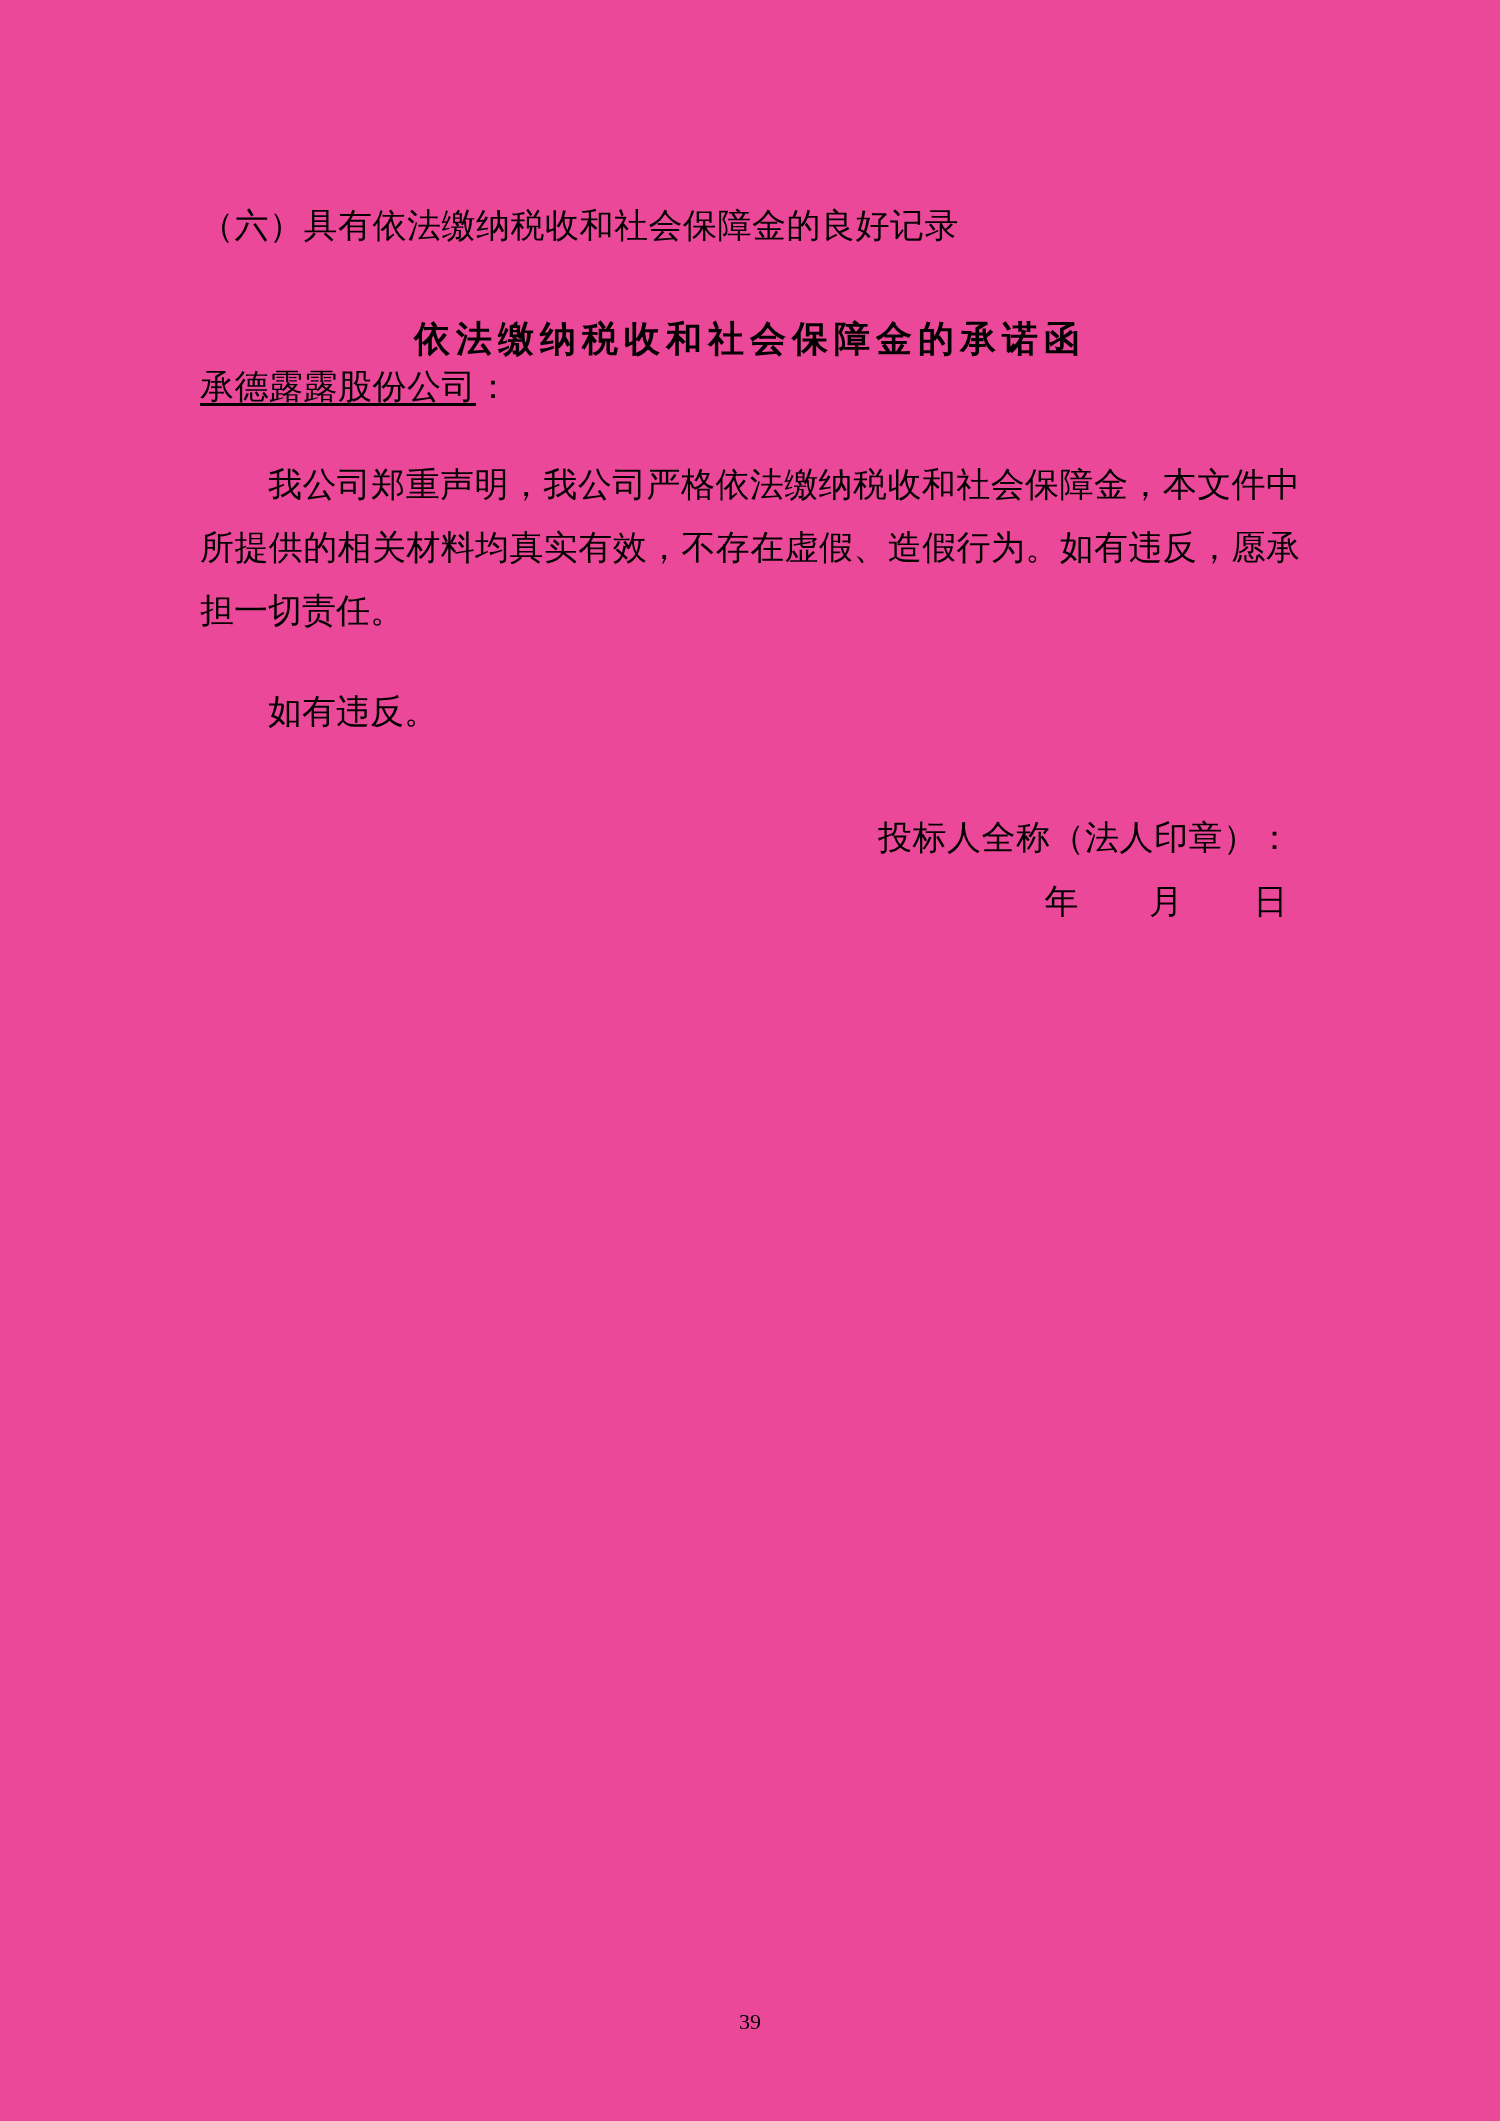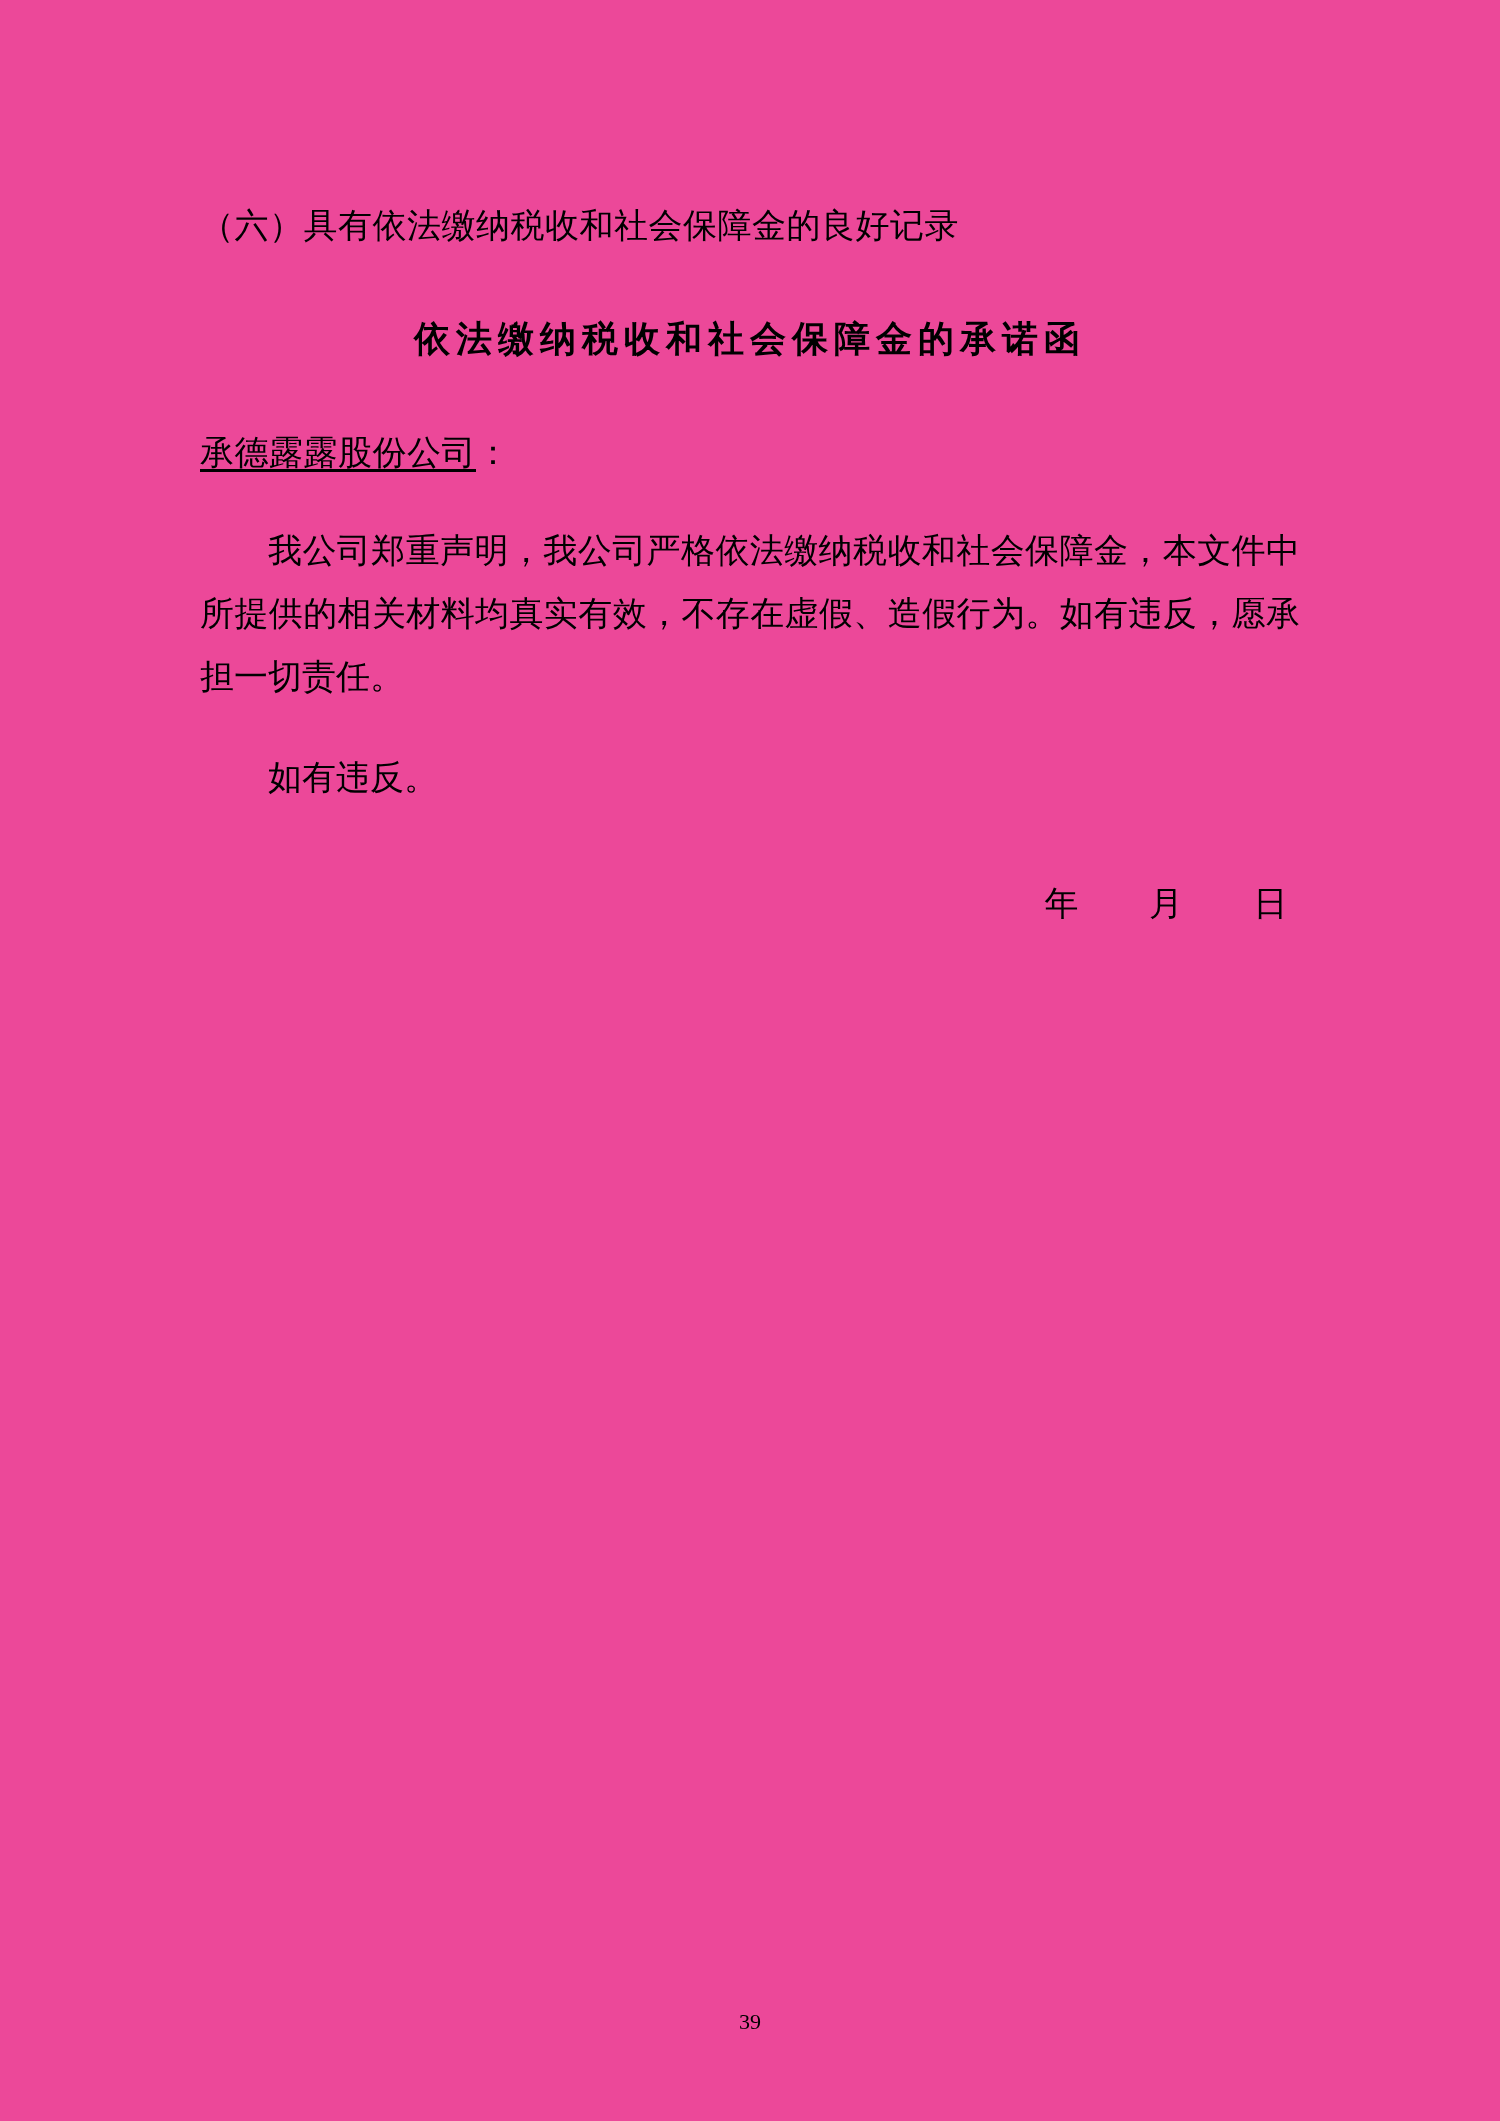--- a/index.html
+++ b/index.html
@@ -36,21 +36,20 @@
   .doc-title {
     text-align: center;
     font-family: Liberation Mono, monospace;
     font-weight: bold;
     font-size: 36px;
     letter-spacing: 6px;
     margin-top: 64px;
   }
 
   .addressee {
-    margin-top: 66px;
     font-size: 34px;
     letter-spacing: 0.5px;
     font-family: Liberation Serif, serif;
   }
   .addressee .underlined {
     text-decoration: underline;
     text-underline-offset: 5px;
   }
 
   .body-para {
@@ -111,20 +110,21 @@
 
     <div class="addressee">
       <span class="underlined">承德露露股份公司</span><span>：</span>
     </div>
 
     <div class="body-para">我公司郑重声明，我公司严格依法缴纳税收和社会保障金，本文件中所提供的相关材料均真实有效，不存在虚假、造假行为。如有违反，愿承担一切责任。</div>
 
     <div class="short-para">如有违反。</div>
 
     <div class="signature-block">
+      <div class="sig-line-1">投标人全称（法人印章）：</div>
       <div class="sig-line-2">
         <span>年</span>
         <span class="gap"></span>
         <span>月</span>
         <span class="gap"></span>
         <span>日</span>
       </div>
     </div>
 
   </div>

